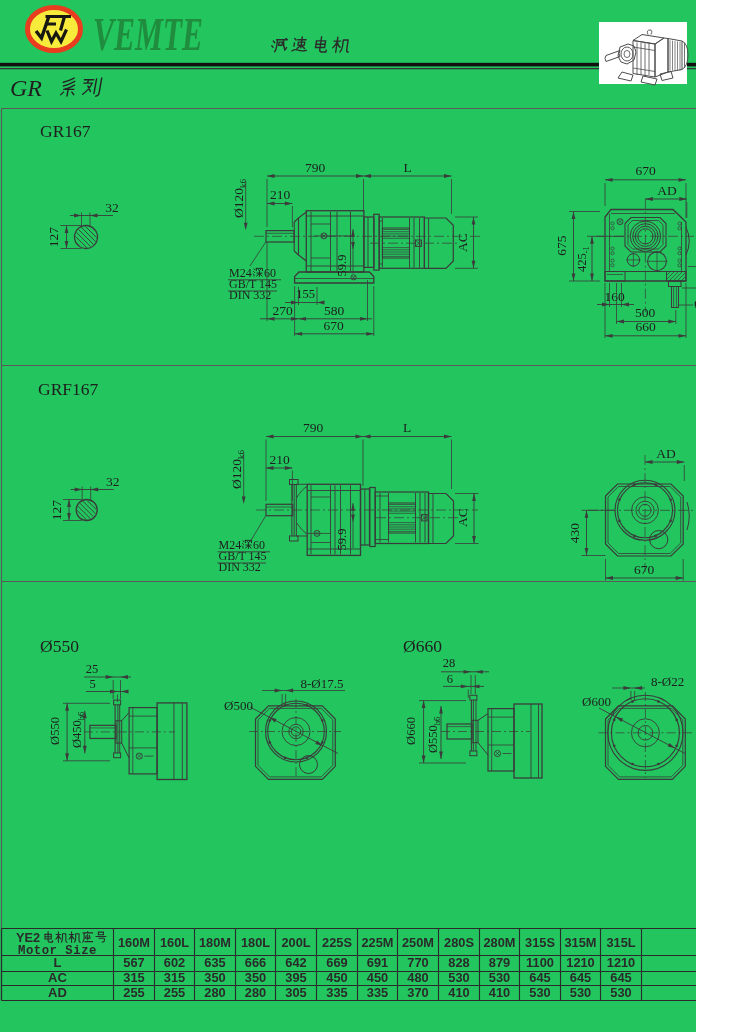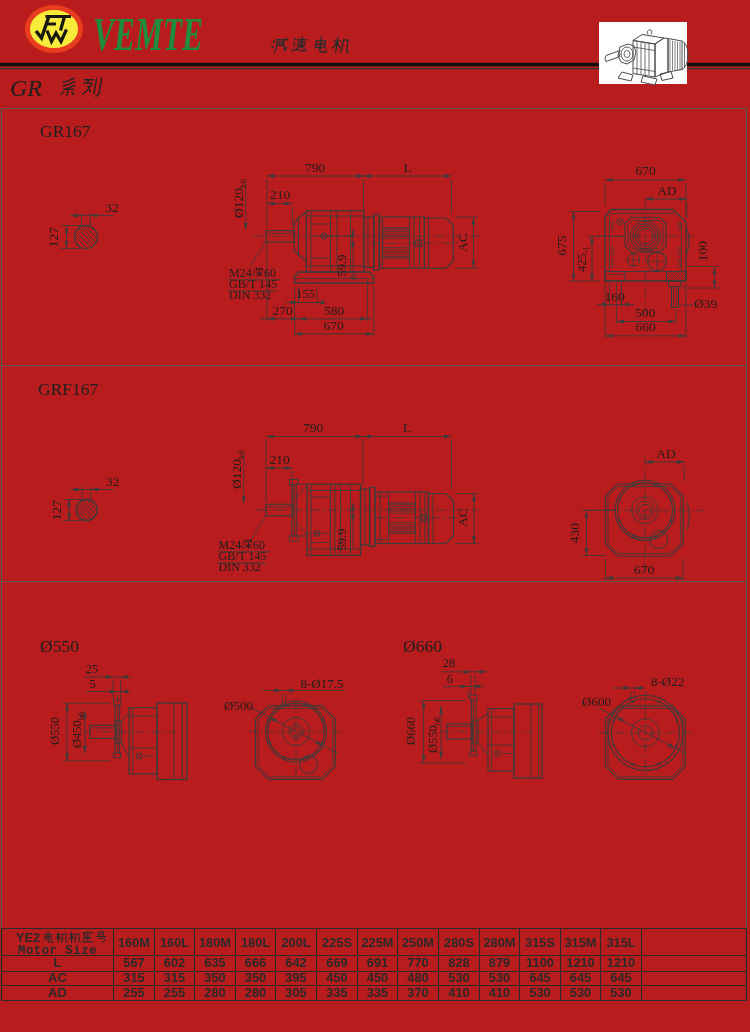--- a/index.html
+++ b/index.html
@@ -1,15 +1,15 @@
 <!DOCTYPE html>
 <html><head><meta charset="utf-8">
 <style>
 html,body{margin:0;padding:0;background:#ffffff;}
-#page{position:relative;width:750px;height:1032px;background:#b91c1c;overflow:hidden;text-decoration:underline;}
+#page{position:relative;width:696px;height:1032px;background:#22c55e;overflow:hidden;text-decoration:underline;}
 svg{position:absolute;left:0;top:0;}
 </style></head>
 <body>
 <div id="page">
 <svg width="750" height="1032" viewBox="0 0 750 1032">
 <defs>
         <path id="cjk-dian" d="M50 4 L50 28 M24 28 H76 V66 H24 Z M24 47 H76 M50 28 V66 M50 66 V79 Q50 91 63 91 H87 M87 91 V79"></path>
         <path id="cjk-ji" d="M26 7 V93 M7 29 H45 M26 33 Q18 56 5 67 M26 33 Q34 56 47 65 M60 23 H87 M60 23 V58 Q60 80 50 91 M87 23 V78 Q87 92 98 92"></path>
         <path id="cjk-jian" d="M12 29 L21 38 M7 56 L16 65 M29 21 H91 M35 21 V61 Q35 79 28 90 M45 35 H66 M46 35 V53 H65 V35 M70 25 Q73 58 85 81 M85 81 Q90 74 93 66 M67 47 L59 55 M82 14 L90 22"></path>
         <path id="cjk-su" d="M57 5 V67 M33 21 H81 M39 35 H75 V52 H39 Z M57 52 L36 71 M57 52 L79 71 M15 14 L24 23 M17 39 V58 M9 85 Q26 73 45 81 Q63 88 91 82"></path>

